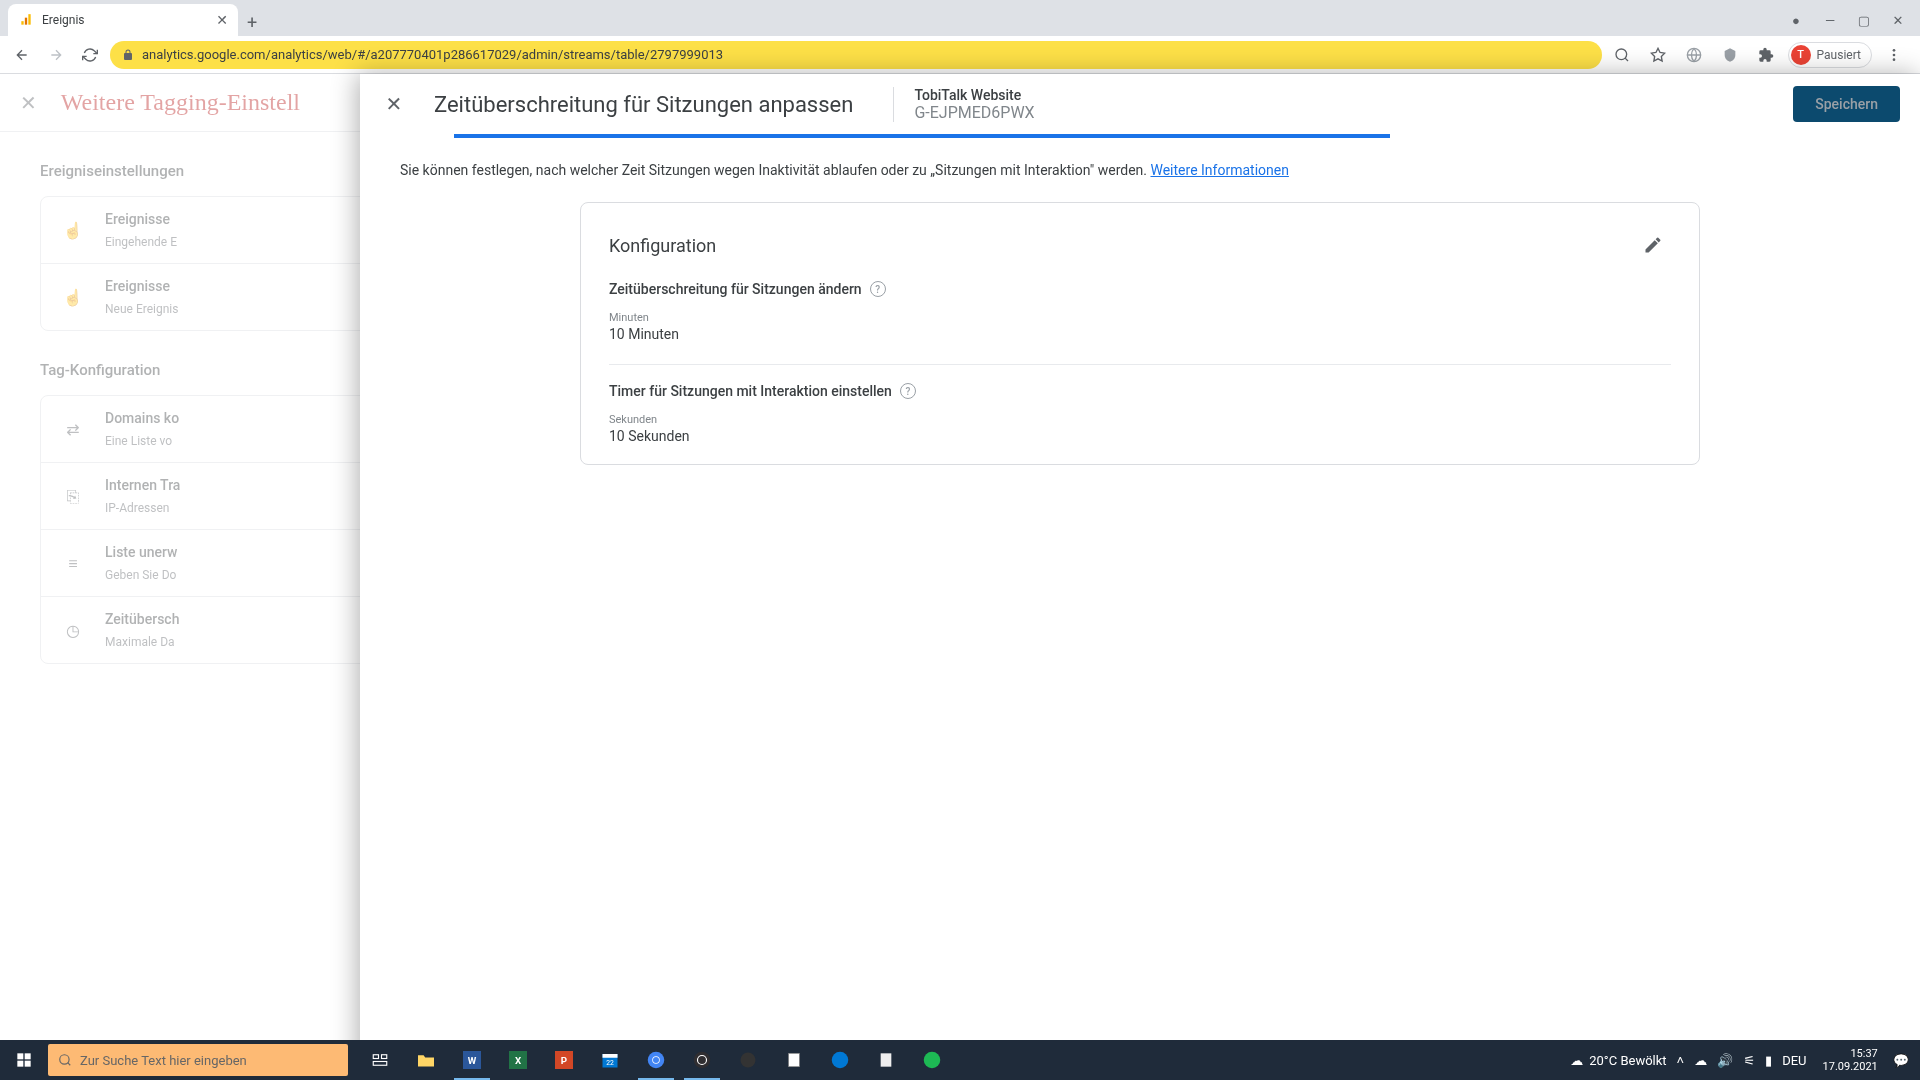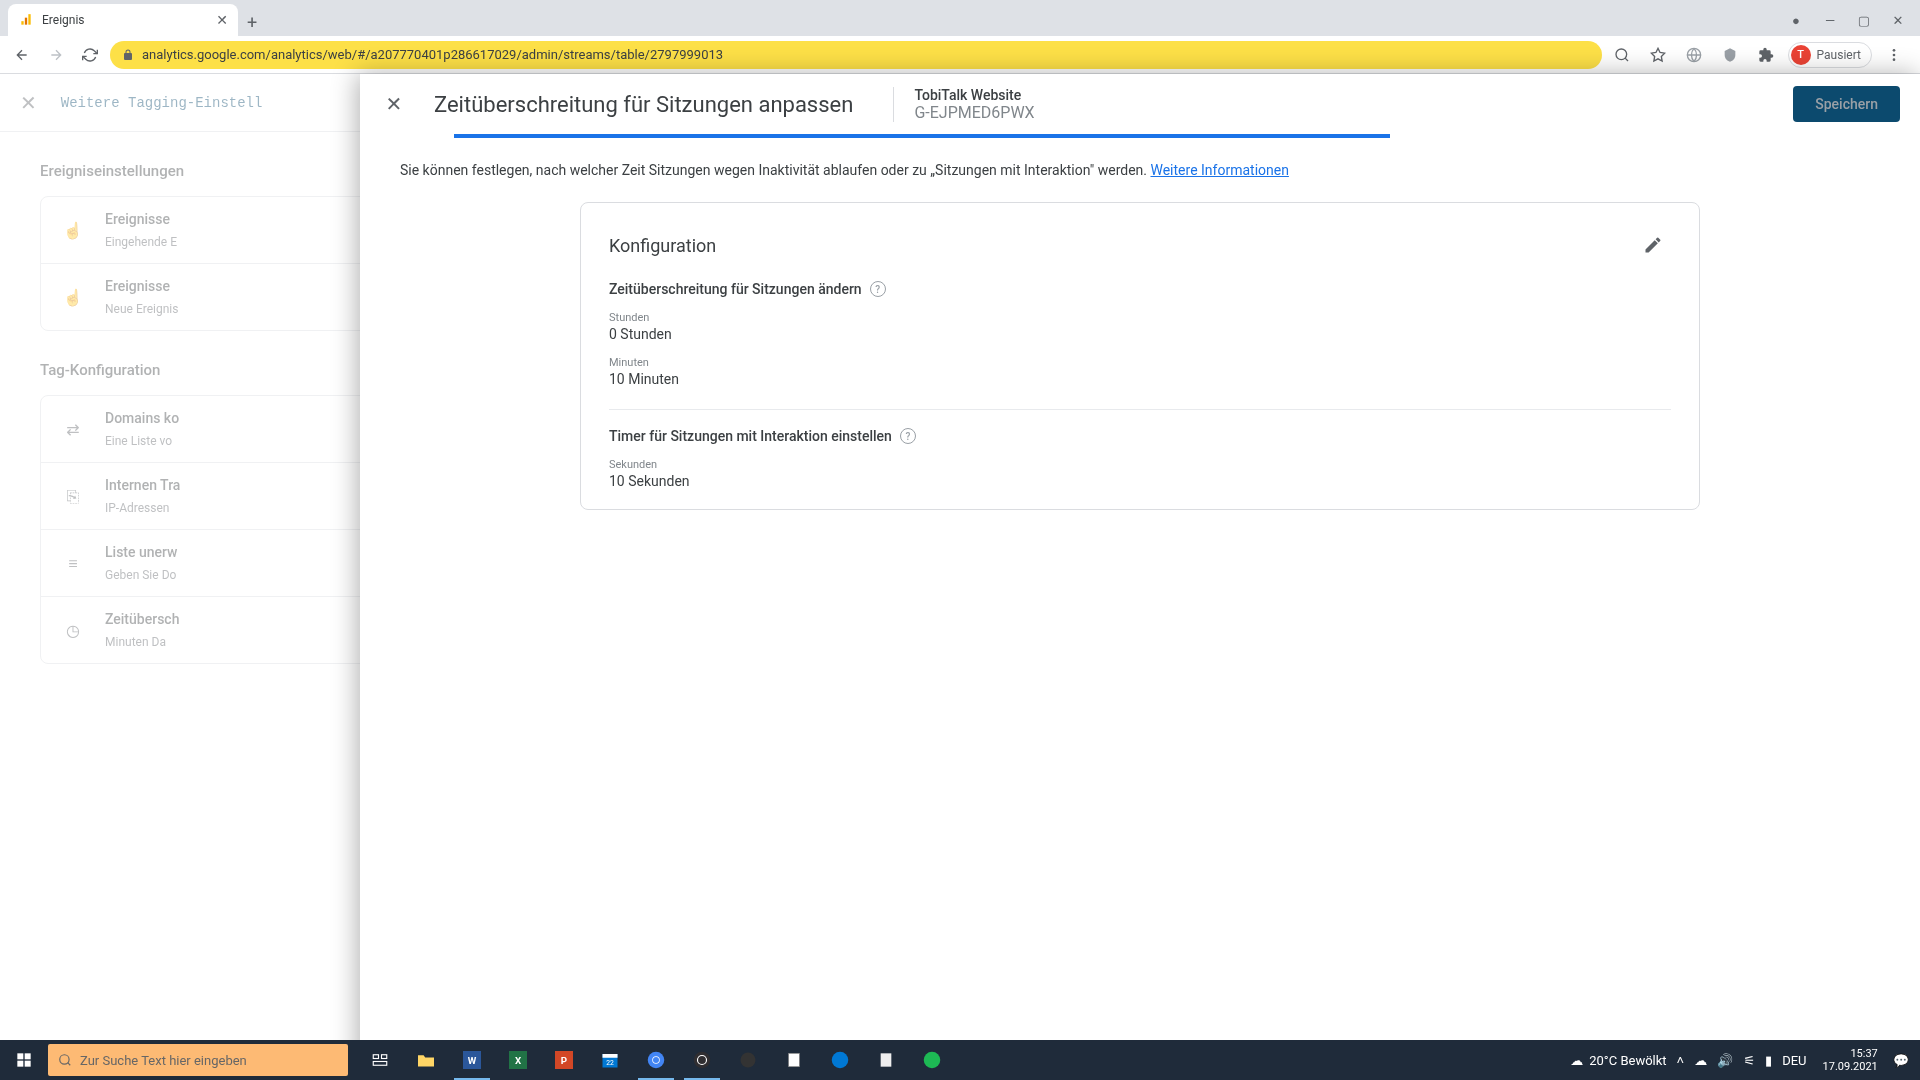--- a/index.html
+++ b/index.html
@@ -23,21 +23,21 @@
 .toolbar-icon { width: 28px; height: 28px; display: flex; align-items: center; justify-content: center; color: #5f6368; cursor: pointer; }
 .profile-pill { display: flex; align-items: center; gap: 6px; border: 1px solid #dadce0; border-radius: 16px; padding: 2px 10px 2px 2px; font-size: 12px; color: #5f6368; }
 .avatar-sm { width: 20px; height: 20px; border-radius: 50%; background: #ea4335; color: #fff; display: flex; align-items: center; justify-content: center; font-size: 11px; font-weight: 500; }
 
 .content-area { flex: 1; background: #fff; position: relative; }
 
 
 .bg-panel { position: absolute; inset: 0; }
 .bg-header { height: 58px; display: flex; align-items: center; padding: 0 20px; gap: 24px; border-bottom: 1px solid #dadce0; background: #fff; }
 .bg-close { color: #5f6368; font-size: 20px; cursor: pointer; }
-.bg-title { font-size: 14px; color: #0c4a6e; font-family: Liberation Mono, monospace; }
+.bg-title { font-size: 24px; color: #b91c1c; font-family: Liberation Serif, serif; }
 .bg-body { padding: 30px 40px; }
 .section-label { font-size: 15px; color: #3c4043; margin-bottom: 16px; font-weight: 500; }
 .card-list { border: 1px solid #dadce0; border-radius: 8px; overflow: hidden; width: 800px; margin-bottom: 30px; }
 .card-row { display: flex; align-items: center; gap: 20px; padding: 14px 20px; border-bottom: 1px solid #dadce0; }
 .card-row:last-child { border-bottom: none; }
 .card-icon { width: 24px; height: 24px; display: flex; align-items: center; justify-content: center; color: #5f6368; }
 .card-rt { display: flex; flex-direction: column; gap: 8px; }
 .card-rt-title { font-size: 14px; color: #3c4043; font-weight: 500; }
 .card-rt-sub { font-size: 12px; color: #5f6368; }
 
@@ -221,21 +221,21 @@
             <span class="card-icon">≡</span>
             <div class="card-rt">
                 <span class="card-rt-title">Liste unerw</span>
                 <span class="card-rt-sub">Geben Sie Do</span>
               </div>
           </div>
           <div class="card-row">
             <span class="card-icon">◷</span>
             <div class="card-rt">
                 <span class="card-rt-title">Zeitübersch</span>
-                <span class="card-rt-sub">Minuten Da</span>
+                <span class="card-rt-sub">Maximale Da</span>
               </div>
           </div>
         </div>
       </div>
     </div>
 
     <div class="scrim"></div>
 
     <div class="modal-panel">
       <div class="modal-header">
@@ -263,24 +263,20 @@
             <div class="edit-btn">
               <svg width="20" height="20" viewBox="0 0 24 24" fill="#5f6368">
                   <path d="M3 17.25V21h3.75L17.81 9.94l-3.75-3.75L3 17.25zM20.71 7.04a1 1 0 000-1.41l-2.34-2.34a1 1 0 00-1.41 0l-1.83 1.83 3.75 3.75 1.83-1.83z"></path>
                 </svg>
             </div>
           </div>
 
           <div class="sub-heading">
             <span>Zeitüberschreitung für Sitzungen ändern</span>
             <span class="help-dot">?</span>
-          </div>
-          <div class="field">
-            <div class="field-label">Stunden</div>
-            <div class="field-value">0  Stunden</div>
           </div>
           <div class="field">
             <div class="field-label">Minuten</div>
             <div class="field-value">10  Minuten</div>
           </div>
 
           <hr class="hr">
 
           <div class="sub-heading">
             <span>Timer für Sitzungen mit Interaktion einstellen</span>

